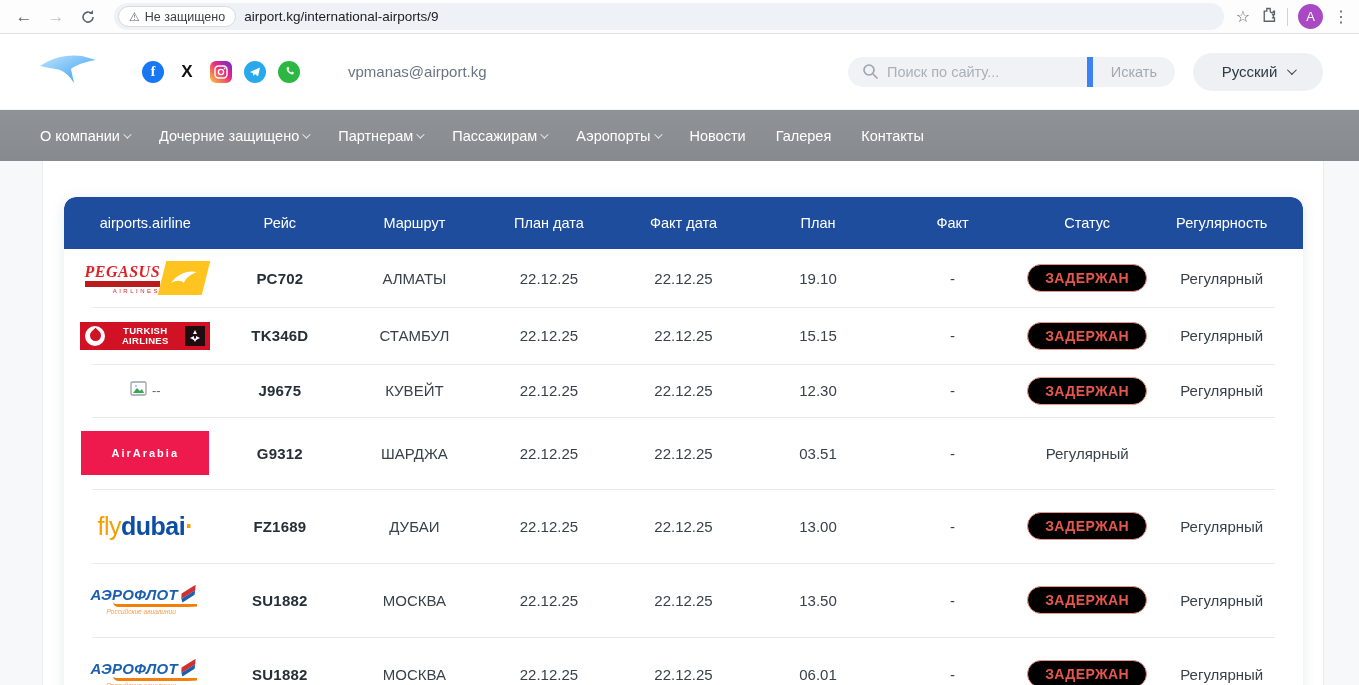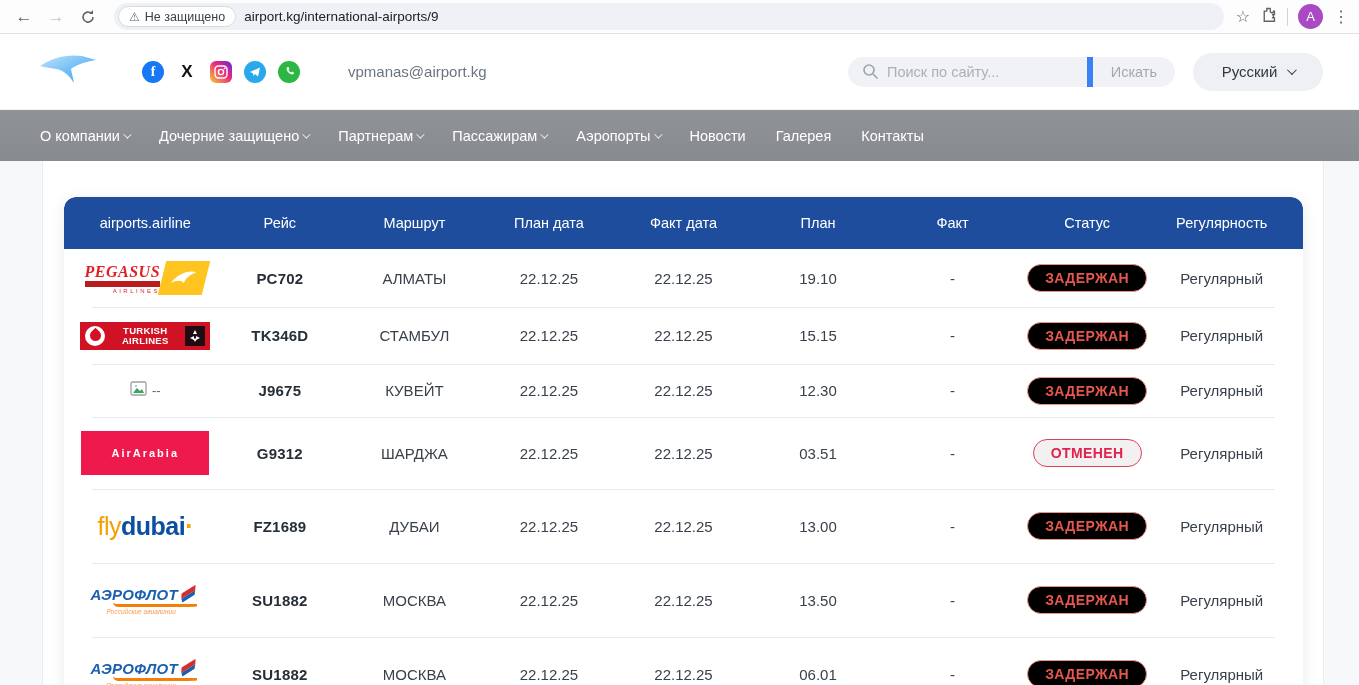--- a/index.html
+++ b/index.html
@@ -328,21 +328,20 @@
             <div class="logo-airarabia">
               <span>AirArabia</span>
             </div>
           </div>
           <div class="td flight">G9312</div>
           <div class="td">ШАРДЖА</div>
           <div class="td">22.12.25</div>
           <div class="td">22.12.25</div>
           <div class="td">03.51</div>
           <div class="td">-</div>
-          <div class="td"><span class="badge cancelled">ОТМЕНЕН</span></div>
           <div class="td">Регулярный</div>
         </div>
         <div class="t-row h-flydubai">
           <div class="td logo-cell">
             <div class="logo-flydubai"><span class="fd-fly">fly</span><span class="fd-dubai">dubai</span><span class="fd-dot">·</span></div>
           </div>
           <div class="td flight">FZ1689</div>
           <div class="td">ДУБАИ</div>
           <div class="td">22.12.25</div>
           <div class="td">22.12.25</div>

